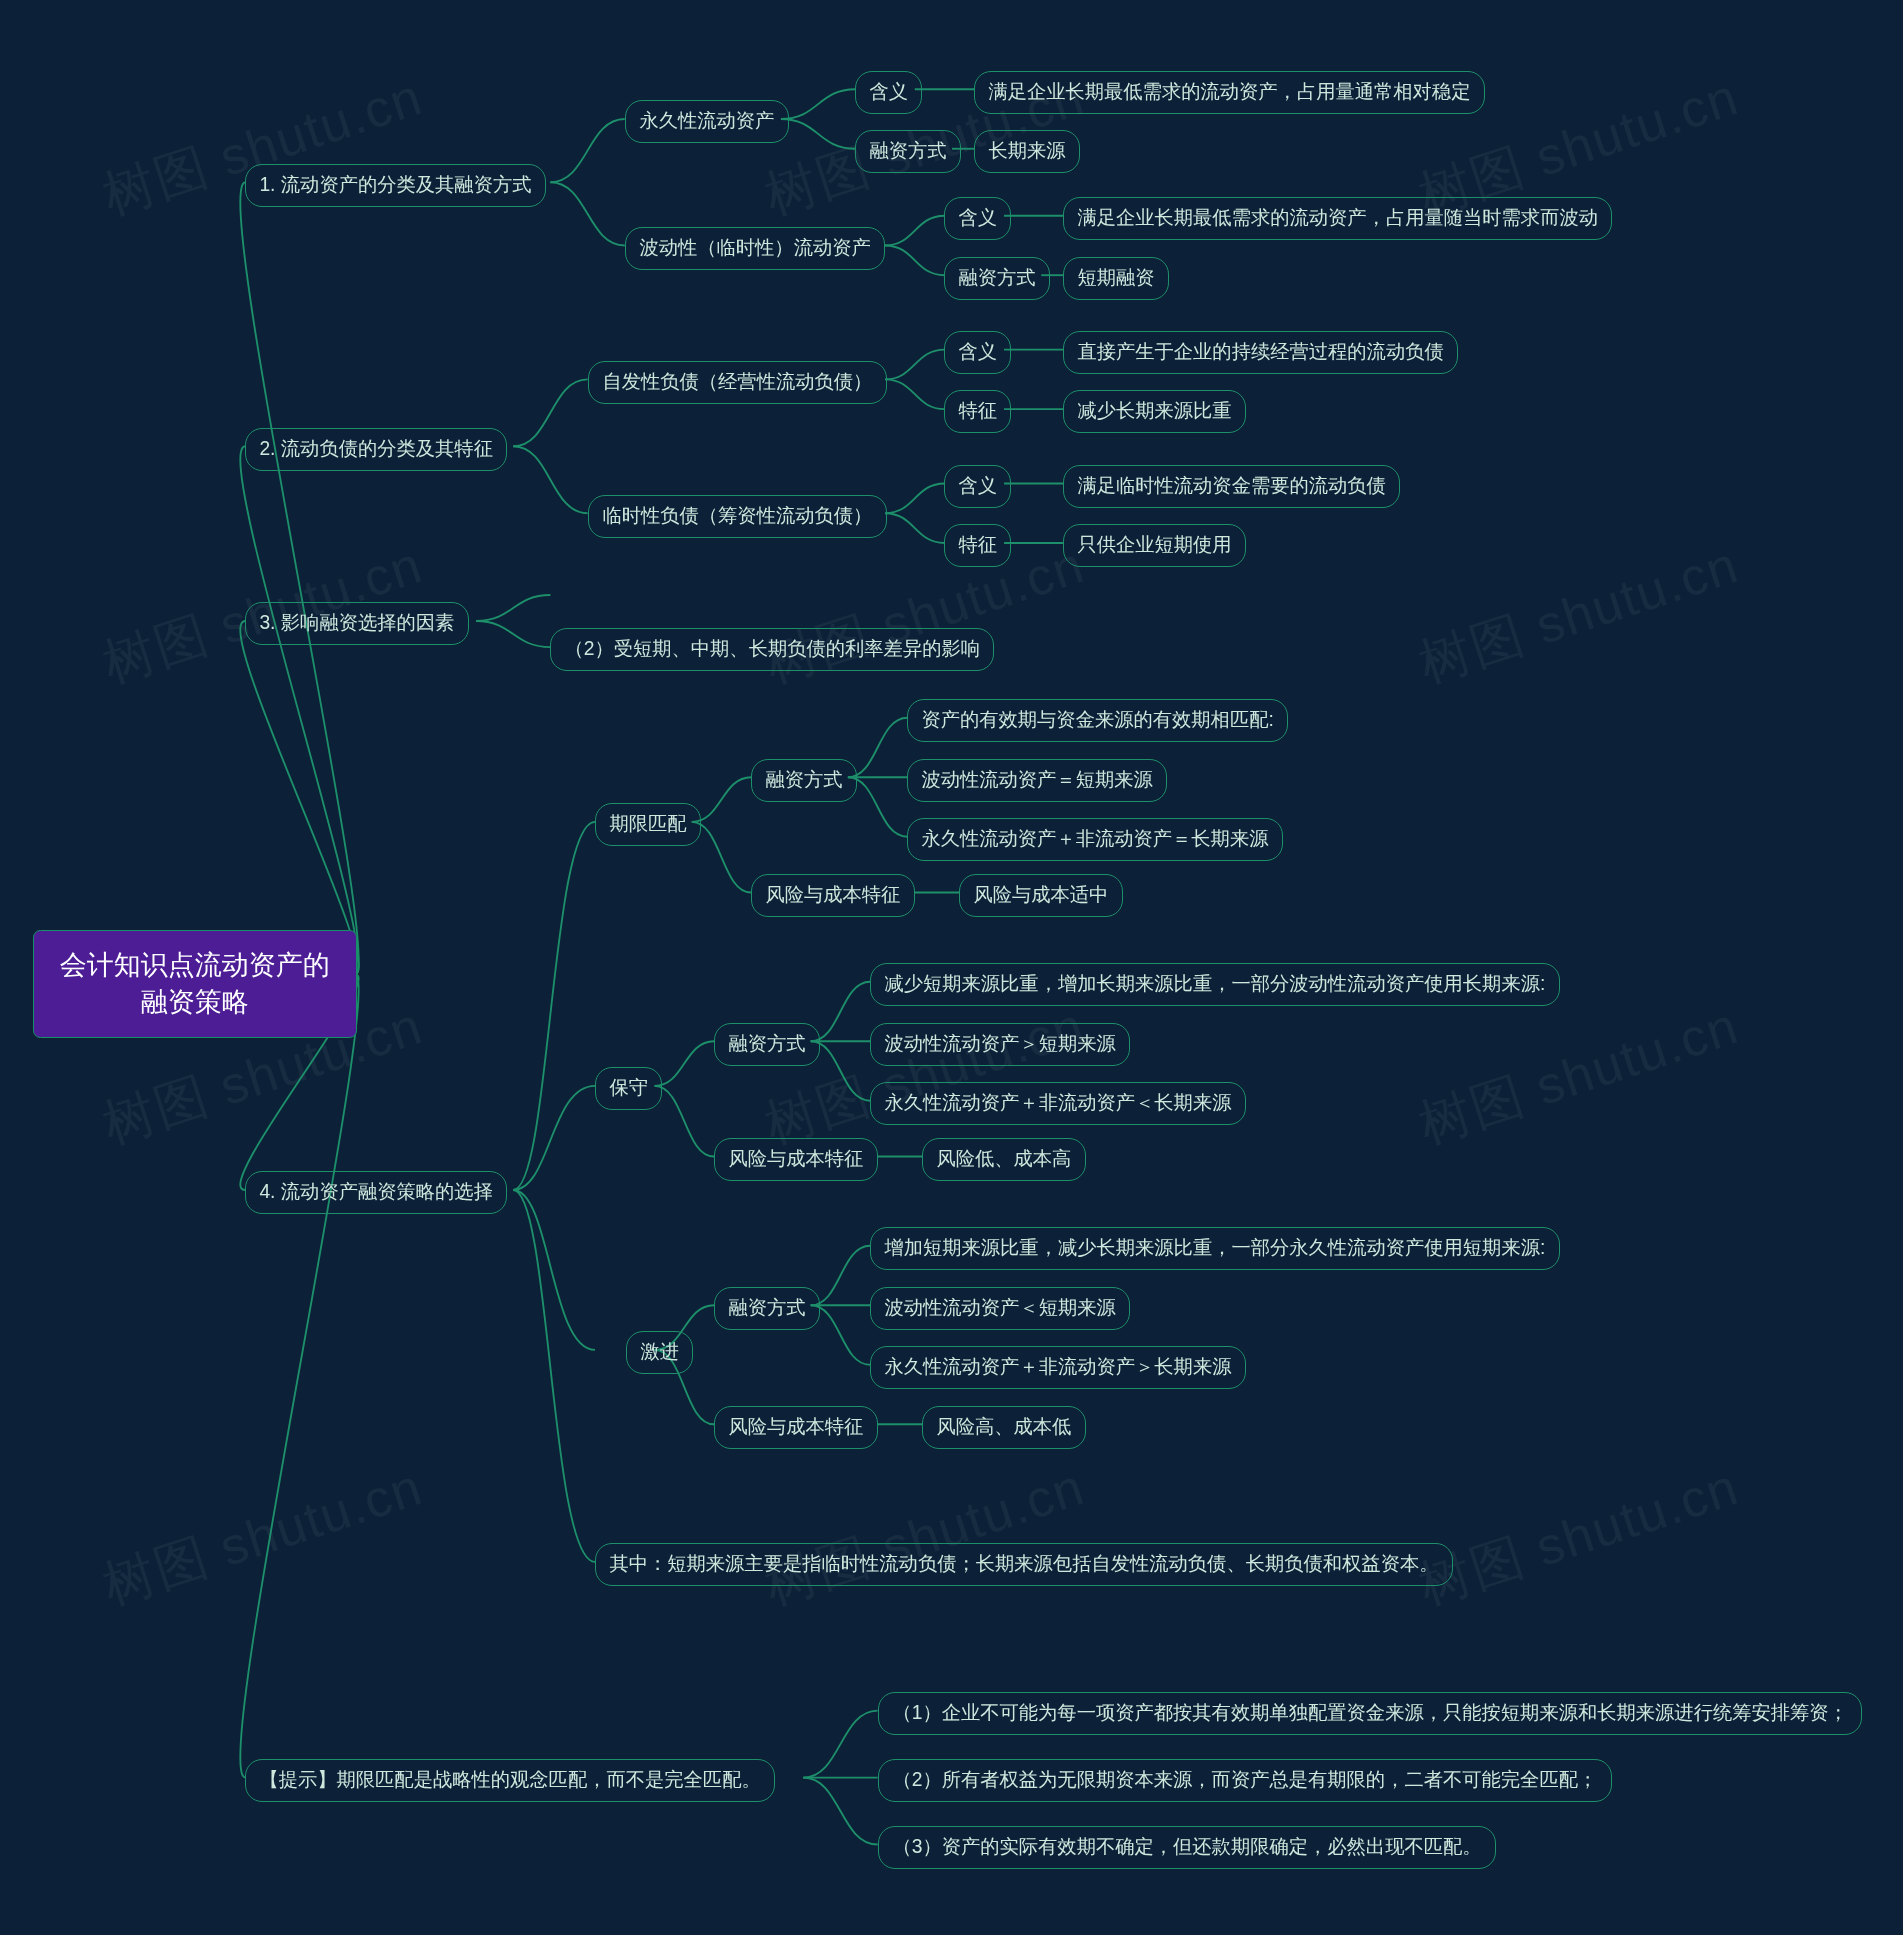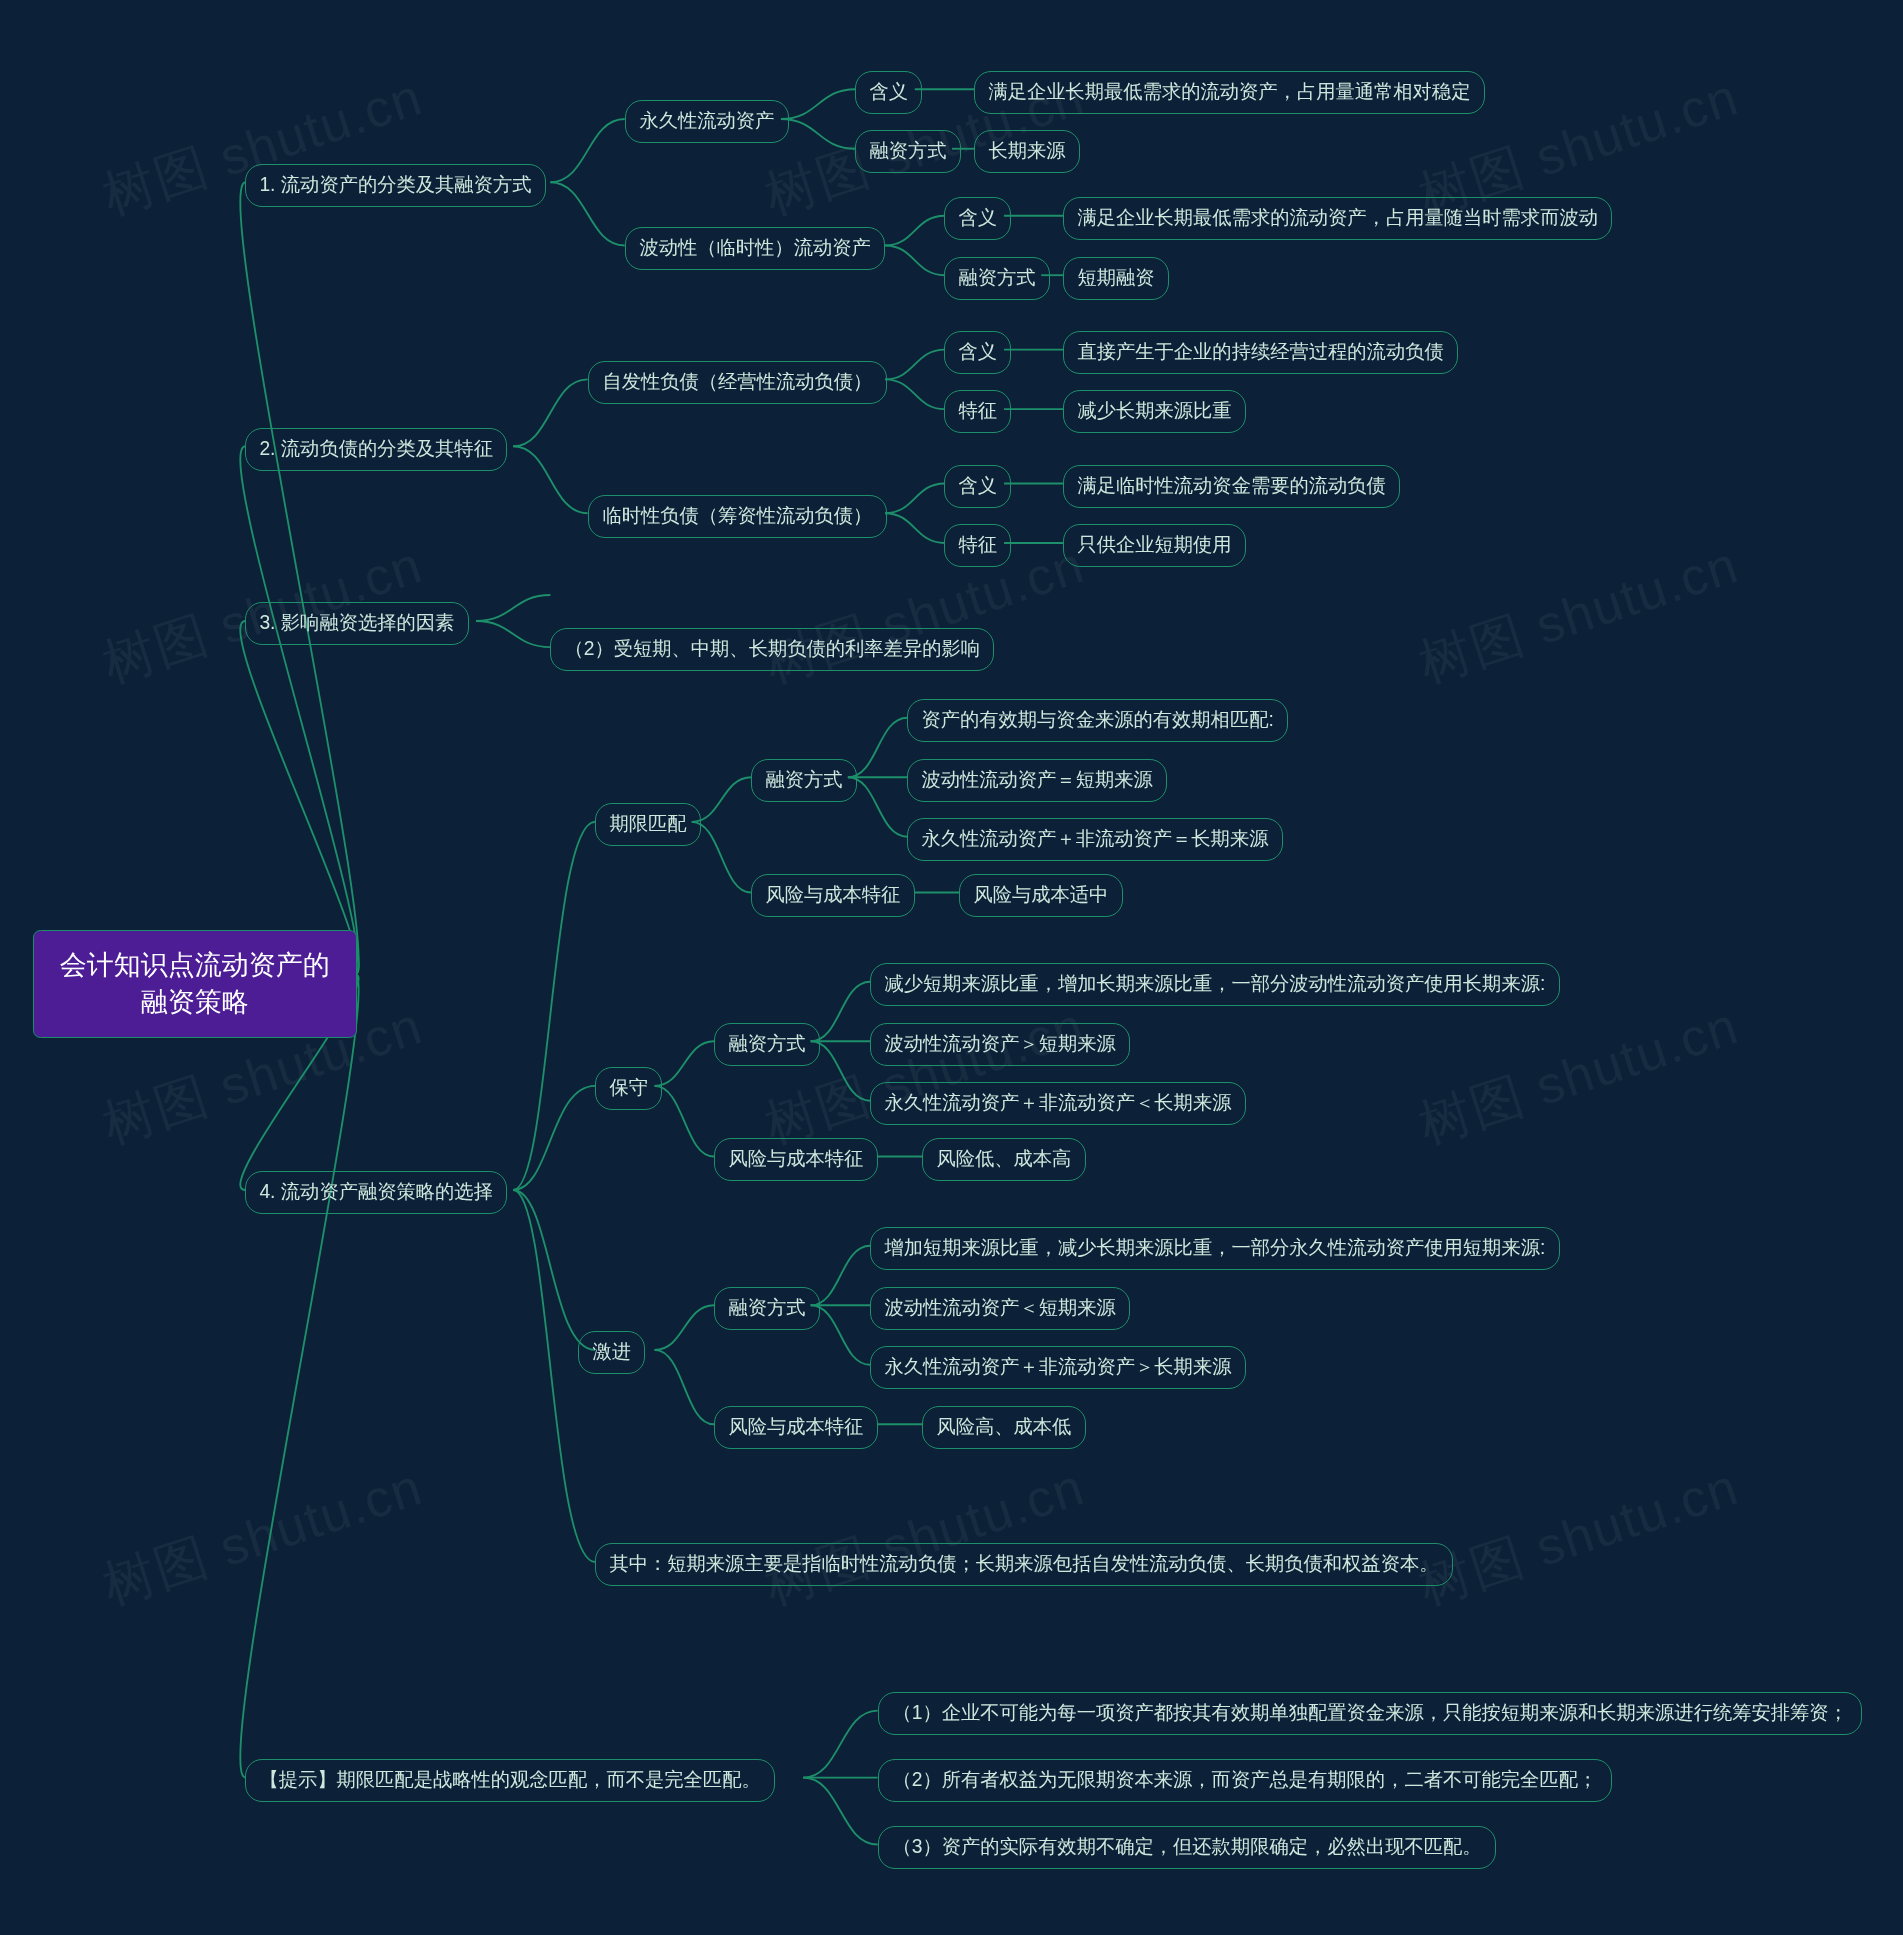--- a/index.html
+++ b/index.html
@@ -134,21 +134,21 @@
 <div class="node" style="left:959px;top:874px">风险与成本适中</div>
 
 <div class="node" style="left:595px;top:1067px">保守</div>
 <div class="node" style="left:714px;top:1023px">融资方式</div>
 <div class="node" style="left:870px;top:963px">减少短期来源比重，增加长期来源比重，一部分波动性流动资产使用长期来源:</div>
 <div class="node" style="left:870px;top:1023px">波动性流动资产＞短期来源</div>
 <div class="node" style="left:870px;top:1082px">永久性流动资产＋非流动资产＜长期来源</div>
 <div class="node" style="left:714px;top:1138px">风险与成本特征</div>
 <div class="node" style="left:922px;top:1138px">风险低、成本高</div>
 
-<div class="node" style="left:578px;top:1331px">激进</div>
+<div class="node" style="left:626px;top:1331px">激进</div>
 <div class="node" style="left:714px;top:1287px">融资方式</div>
 <div class="node" style="left:870px;top:1227px">增加短期来源比重，减少长期来源比重，一部分永久性流动资产使用短期来源:</div>
 <div class="node" style="left:870px;top:1287px">波动性流动资产＜短期来源</div>
 <div class="node" style="left:870px;top:1346px">永久性流动资产＋非流动资产＞长期来源</div>
 <div class="node" style="left:714px;top:1406px">风险与成本特征</div>
 <div class="node" style="left:922px;top:1406px">风险高、成本低</div>
 
 <div class="node" style="left:245px;top:1759px">【提示】期限匹配是战略性的观念匹配，而不是完全匹配。</div>
 
 <div class="node" style="left:595px;top:1543px">其中：短期来源主要是指临时性流动负债；长期来源包括自发性流动负债、长期负债和权益资本。</div>

